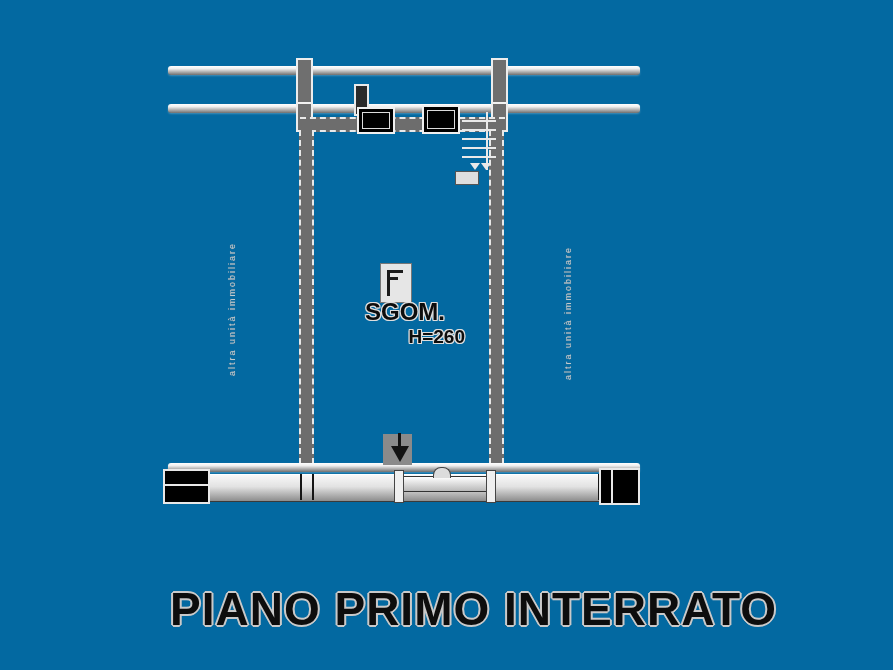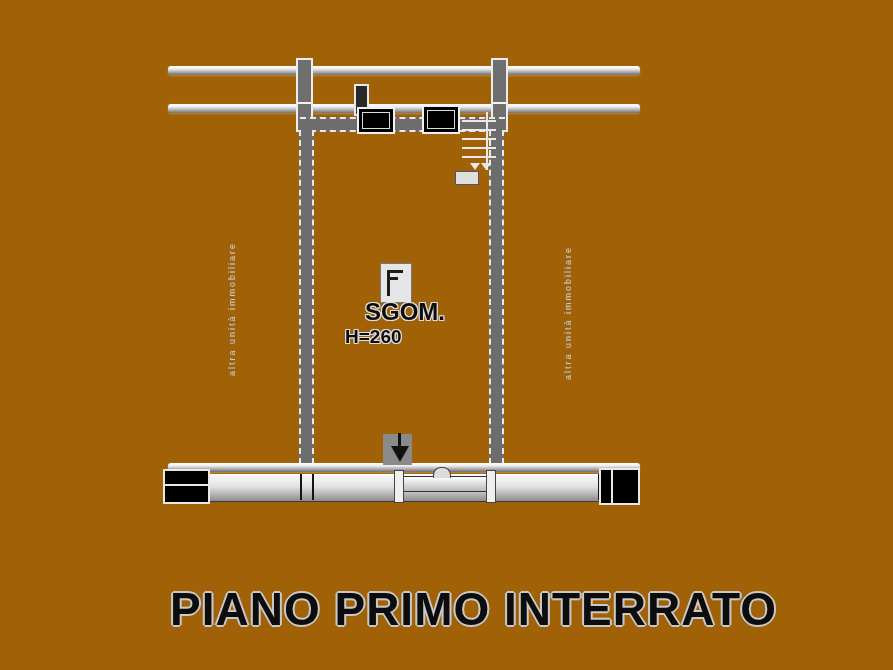--- a/index.html
+++ b/index.html
@@ -1,17 +1,17 @@
 <!DOCTYPE html>
 <html><head>
 <meta charset="utf-8">
 <style>
   html,body{margin:0;padding:0;background:#000;}
   #canvas{
-    position:relative;width:893px;height:670px;background:#a16207;overflow:hidden;
+    position:relative;width:893px;height:670px;background:#0369a1;overflow:hidden;
     font-family:"Liberation Sans", sans-serif;
   }
   .abs{position:absolute;}
   
   .bar{
     height:9px;border-radius:3px;
     background:linear-gradient(180deg,#ffffff 0%,#efefef 30%,#b9b9b9 60%,#6f6f6f 100%);
     box-shadow:0 1px 2px rgba(255,255,255,.25);
   }
   
@@ -92,21 +92,21 @@
   <div class="abs v-arrow" style="left:481px;top:163px;"></div>
   <div class="abs" style="left:455px;top:171px;width:22px;height:12px;background:#dfdfdf;border:1px solid #555;"></div>
 
   <div class="abs" style="left:380px;top:263px;width:30px;height:38px;background:#e6e6e6;border:1px solid #777;">
     <div class="abs" style="left:6px;top:6px;width:16px;height:3px;background:#1c1c1c;"></div>
     <div class="abs" style="left:6px;top:13px;width:11px;height:3px;background:#1c1c1c;"></div>
     <div class="abs" style="left:6px;top:6px;width:3px;height:26px;background:#1c1c1c;"></div>
   </div>
 
   <div class="abs outline-text" style="left:345px;top:298px;width:120px;font-size:24px;text-align:center;">SGOM.</div>
-  <div class="abs outline-text" style="left:345px;top:326px;width:120px;font-size:19px;text-align:left;">H=260</div>
+  <div class="abs outline-text" style="left:345px;top:326px;width:120px;font-size:19px;text-align:right;">H=260</div>
 
   <div class="abs vtext" style="left:227px;top:186px;height:190px;">altra unità immobiliare</div>
   <div class="abs vtext" style="left:563px;top:182px;height:198px;">altra unità immobiliare</div>
 
   <div class="abs bar" style="left:168px;top:463px;width:472px;"></div>
   <div class="abs band" style="left:163px;top:474px;width:477px;height:26px;"></div>
   <div class="abs notch" style="left:208px;top:474px;height:26px;"></div>
   <div class="abs notch" style="left:300px;top:474px;height:26px;"></div>
   <div class="abs notch" style="left:312px;top:474px;height:26px;"></div>
   <div class="abs notch" style="left:598px;top:474px;height:26px;"></div>

